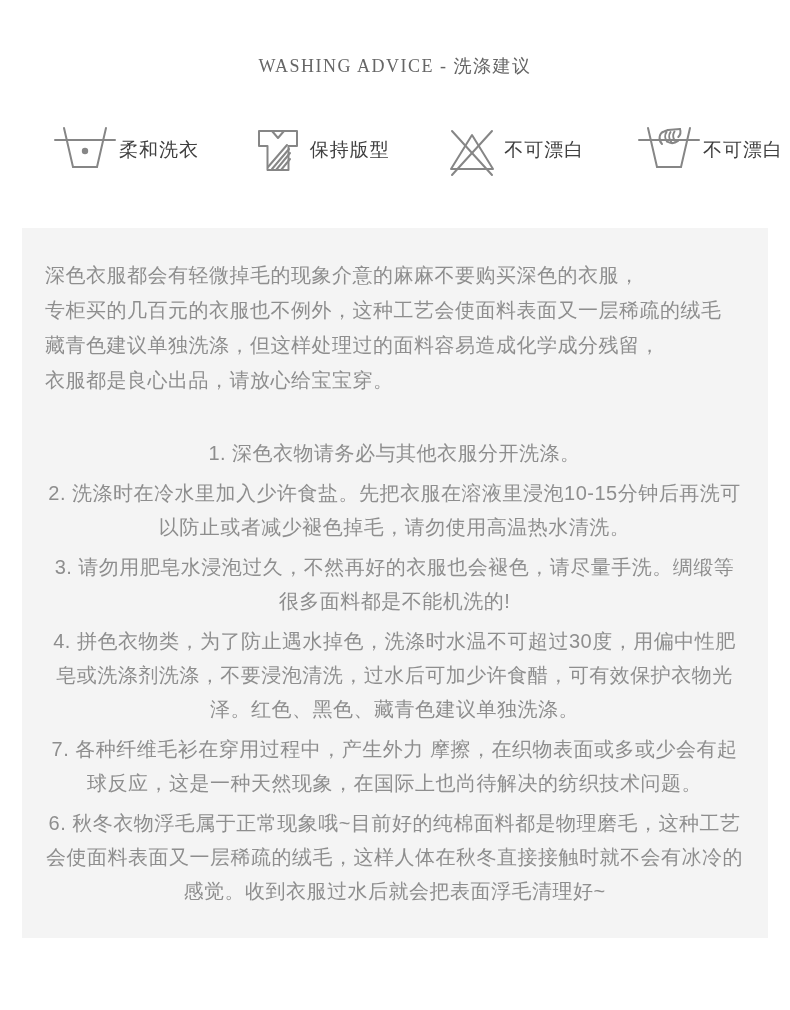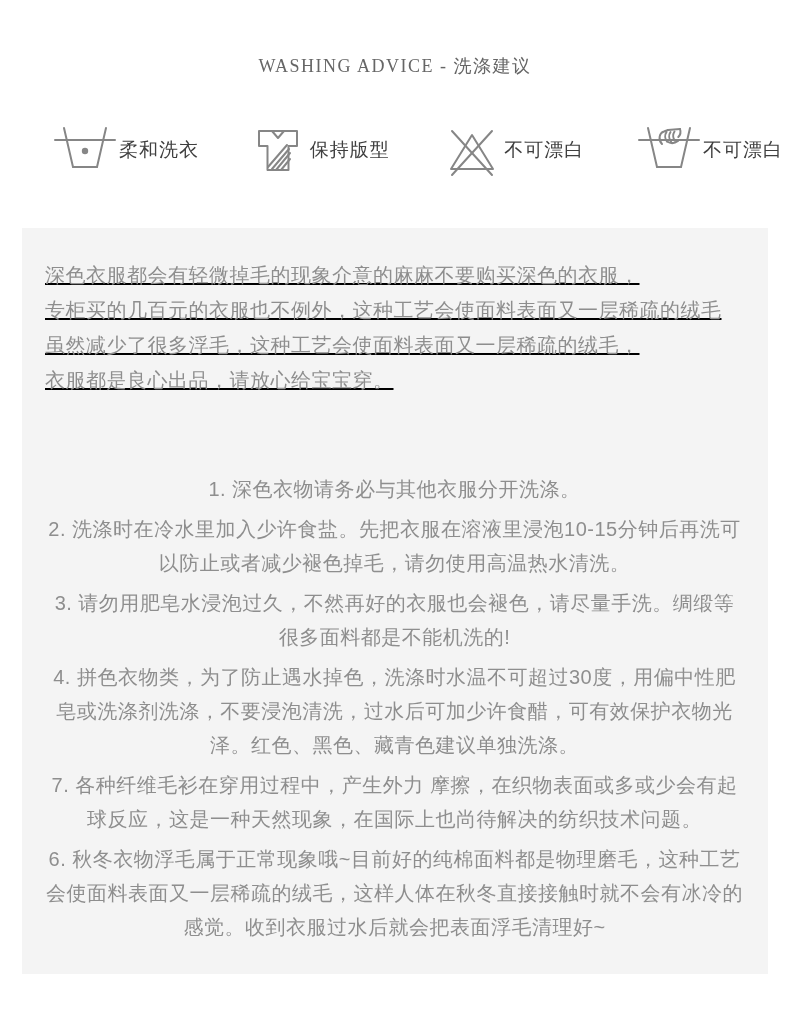--- a/index.html
+++ b/index.html
@@ -57,21 +57,21 @@
     letter-spacing: 1px;
     white-space: nowrap;
   }
 
   .notice-box {
     margin: 46px 22px 0;
     width: 746px;
     background: #f4f4f4;
     padding: 30px 24px 30px 23px;
   }
-  .intro { margin-bottom: 74px; text-decoration: underline; }
+  .intro { margin-bottom: 38px; }
   .intro-line {
     font-size: 20px;
     line-height: 35px;
     color: #8e8e8e;
     letter-spacing: 0.5px;
   }
   .notice-item {
     font-size: 20px;
     line-height: 34px;
     color: #8e8e8e;
@@ -147,21 +147,21 @@
       </div>
       <div class="icon-label">不可漂白</div>
     </div>
 
   </div>
 
   <div class="notice-box">
     <div class="intro">
       <div class="intro-line">深色衣服都会有轻微掉毛的现象介意的麻麻不要购买深色的衣服，</div>
       <div class="intro-line">专柜买的几百元的衣服也不例外，这种工艺会使面料表面又一层稀疏的绒毛</div>
-      <div class="intro-line">虽然减少了很多浮毛，这种工艺会使面料表面又一层稀疏的绒毛，</div>
+      <div class="intro-line">藏青色建议单独洗涤，但这样处理过的面料容易造成化学成分残留，</div>
       <div class="intro-line">衣服都是良心出品，请放心给宝宝穿。</div>
     </div>
     <div class="items">
       <div class="notice-item">1. 深色衣物请务必与其他衣服分开洗涤。</div>
       <div class="notice-item">2. 洗涤时在冷水里加入少许食盐。先把衣服在溶液里浸泡10-15分钟后再洗可以防止或者减少褪色掉毛，请勿使用高温热水清洗。</div>
       <div class="notice-item">3. 请勿用肥皂水浸泡过久，不然再好的衣服也会褪色，请尽量手洗。绸缎等很多面料都是不能机洗的!</div>
       <div class="notice-item">4. 拼色衣物类，为了防止遇水掉色，洗涤时水温不可超过30度，用偏中性肥皂或洗涤剂洗涤，不要浸泡清洗，过水后可加少许食醋，可有效保护衣物光泽。红色、黑色、藏青色建议单独洗涤。</div>
       <div class="notice-item">7. 各种纤维毛衫在穿用过程中，产生外力 摩擦，在织物表面或多或少会有起球反应，这是一种天然现象，在国际上也尚待解决的纺织技术问题。</div>
       <div class="notice-item">6. 秋冬衣物浮毛属于正常现象哦~目前好的纯棉面料都是物理磨毛，这种工艺会使面料表面又一层稀疏的绒毛，这样人体在秋冬直接接触时就不会有冰冷的感觉。收到衣服过水后就会把表面浮毛清理好~</div>
     </div>

